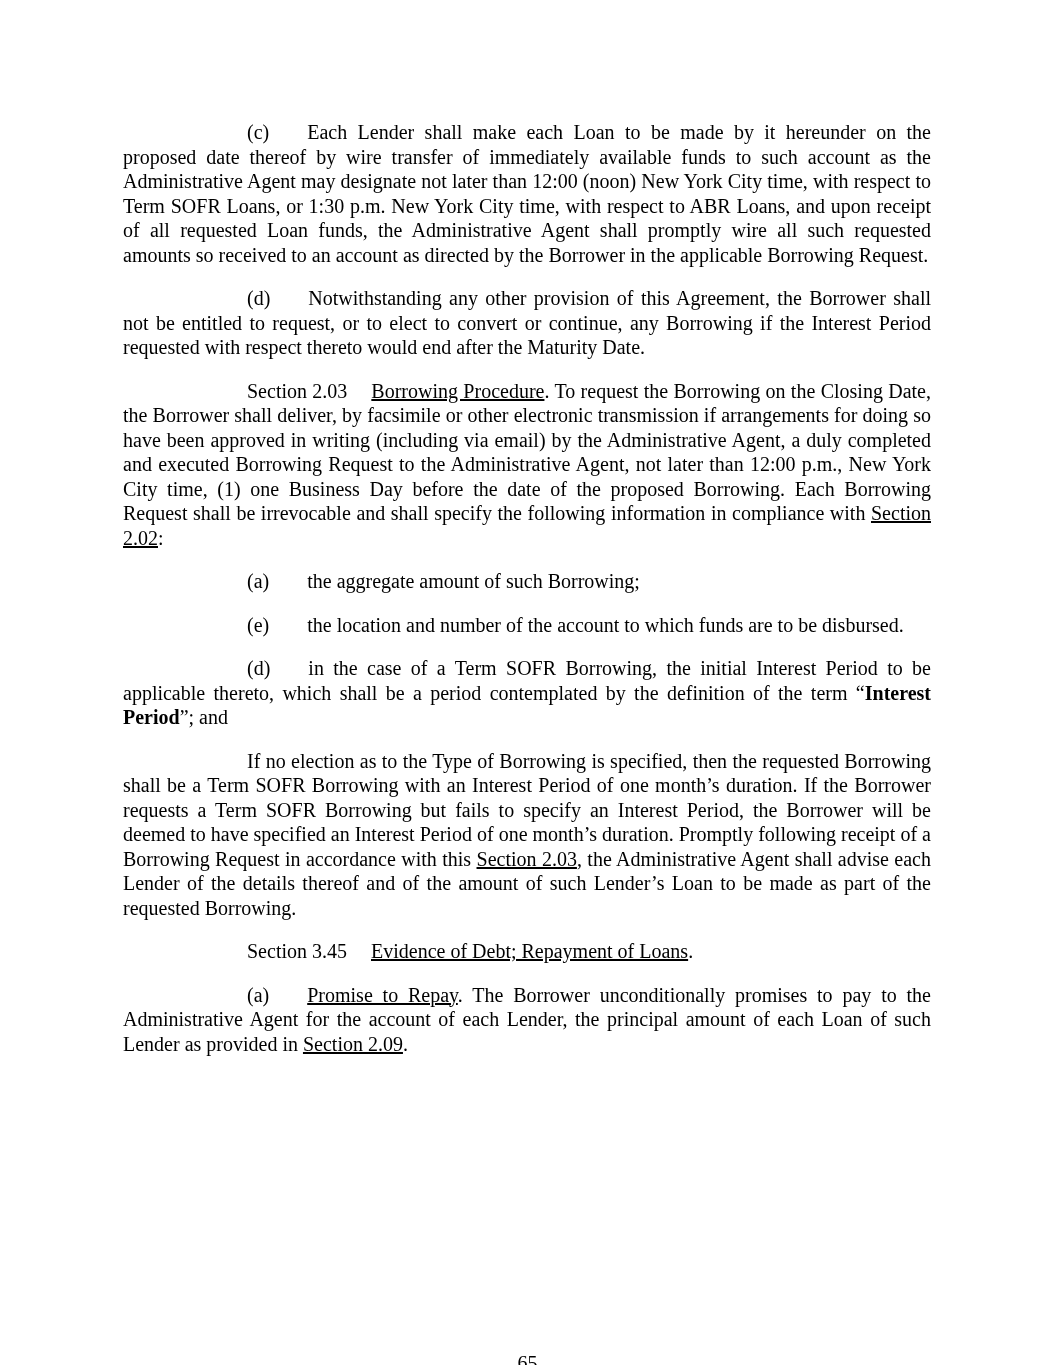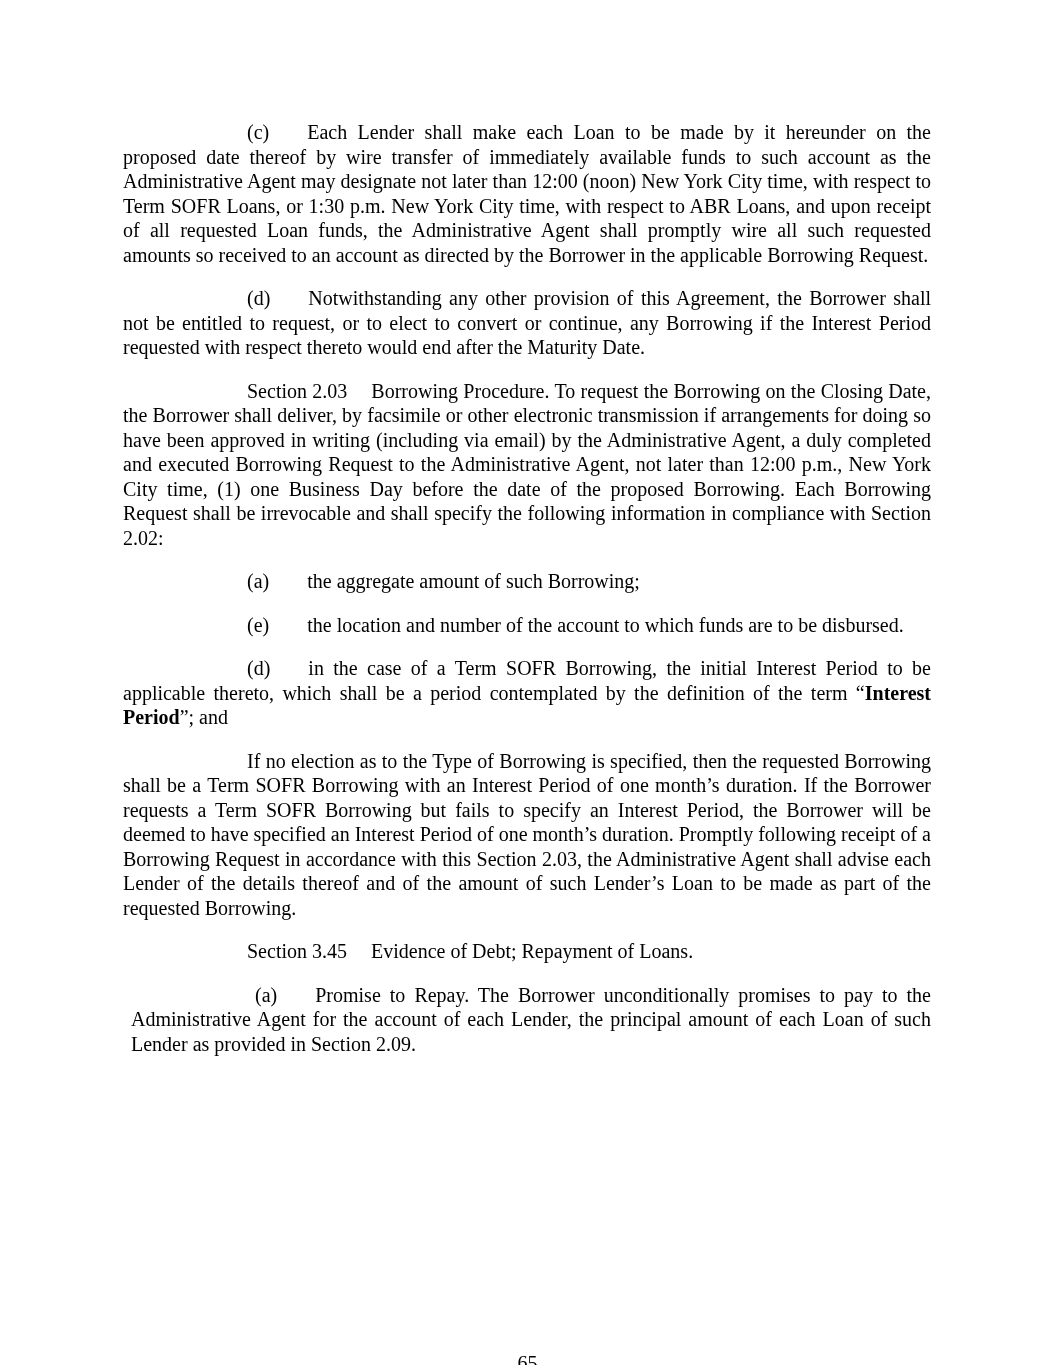--- a/index.html
+++ b/index.html
@@ -23,34 +23,34 @@
   .doc {
     position: absolute;
     left: 123px;
     top: 120px;
     width: 808px;
   }
   .para {
     margin: 0 0 19px 0;
     text-align: justify;
   }
-  .para:last-child { margin-bottom: 0; margin-left: 8px; }
+  .para:last-child { margin-bottom: 0; }
   .tab-first {
     display: inline-block;
     width: 124px;
   }
   .tab-label {
     display: inline-block;
     width: 38px;
   }
   .tab-sec {
     display: inline-block;
     width: 24px;
   }
-  .u { }
+  .u { text-decoration: underline; }
   .b { font-weight: bold; }
   .footer {
     position: absolute;
     left: 0;
     right: 0;
     top: 1351px;
     text-align: center;
   }
 </style>
 </head>

